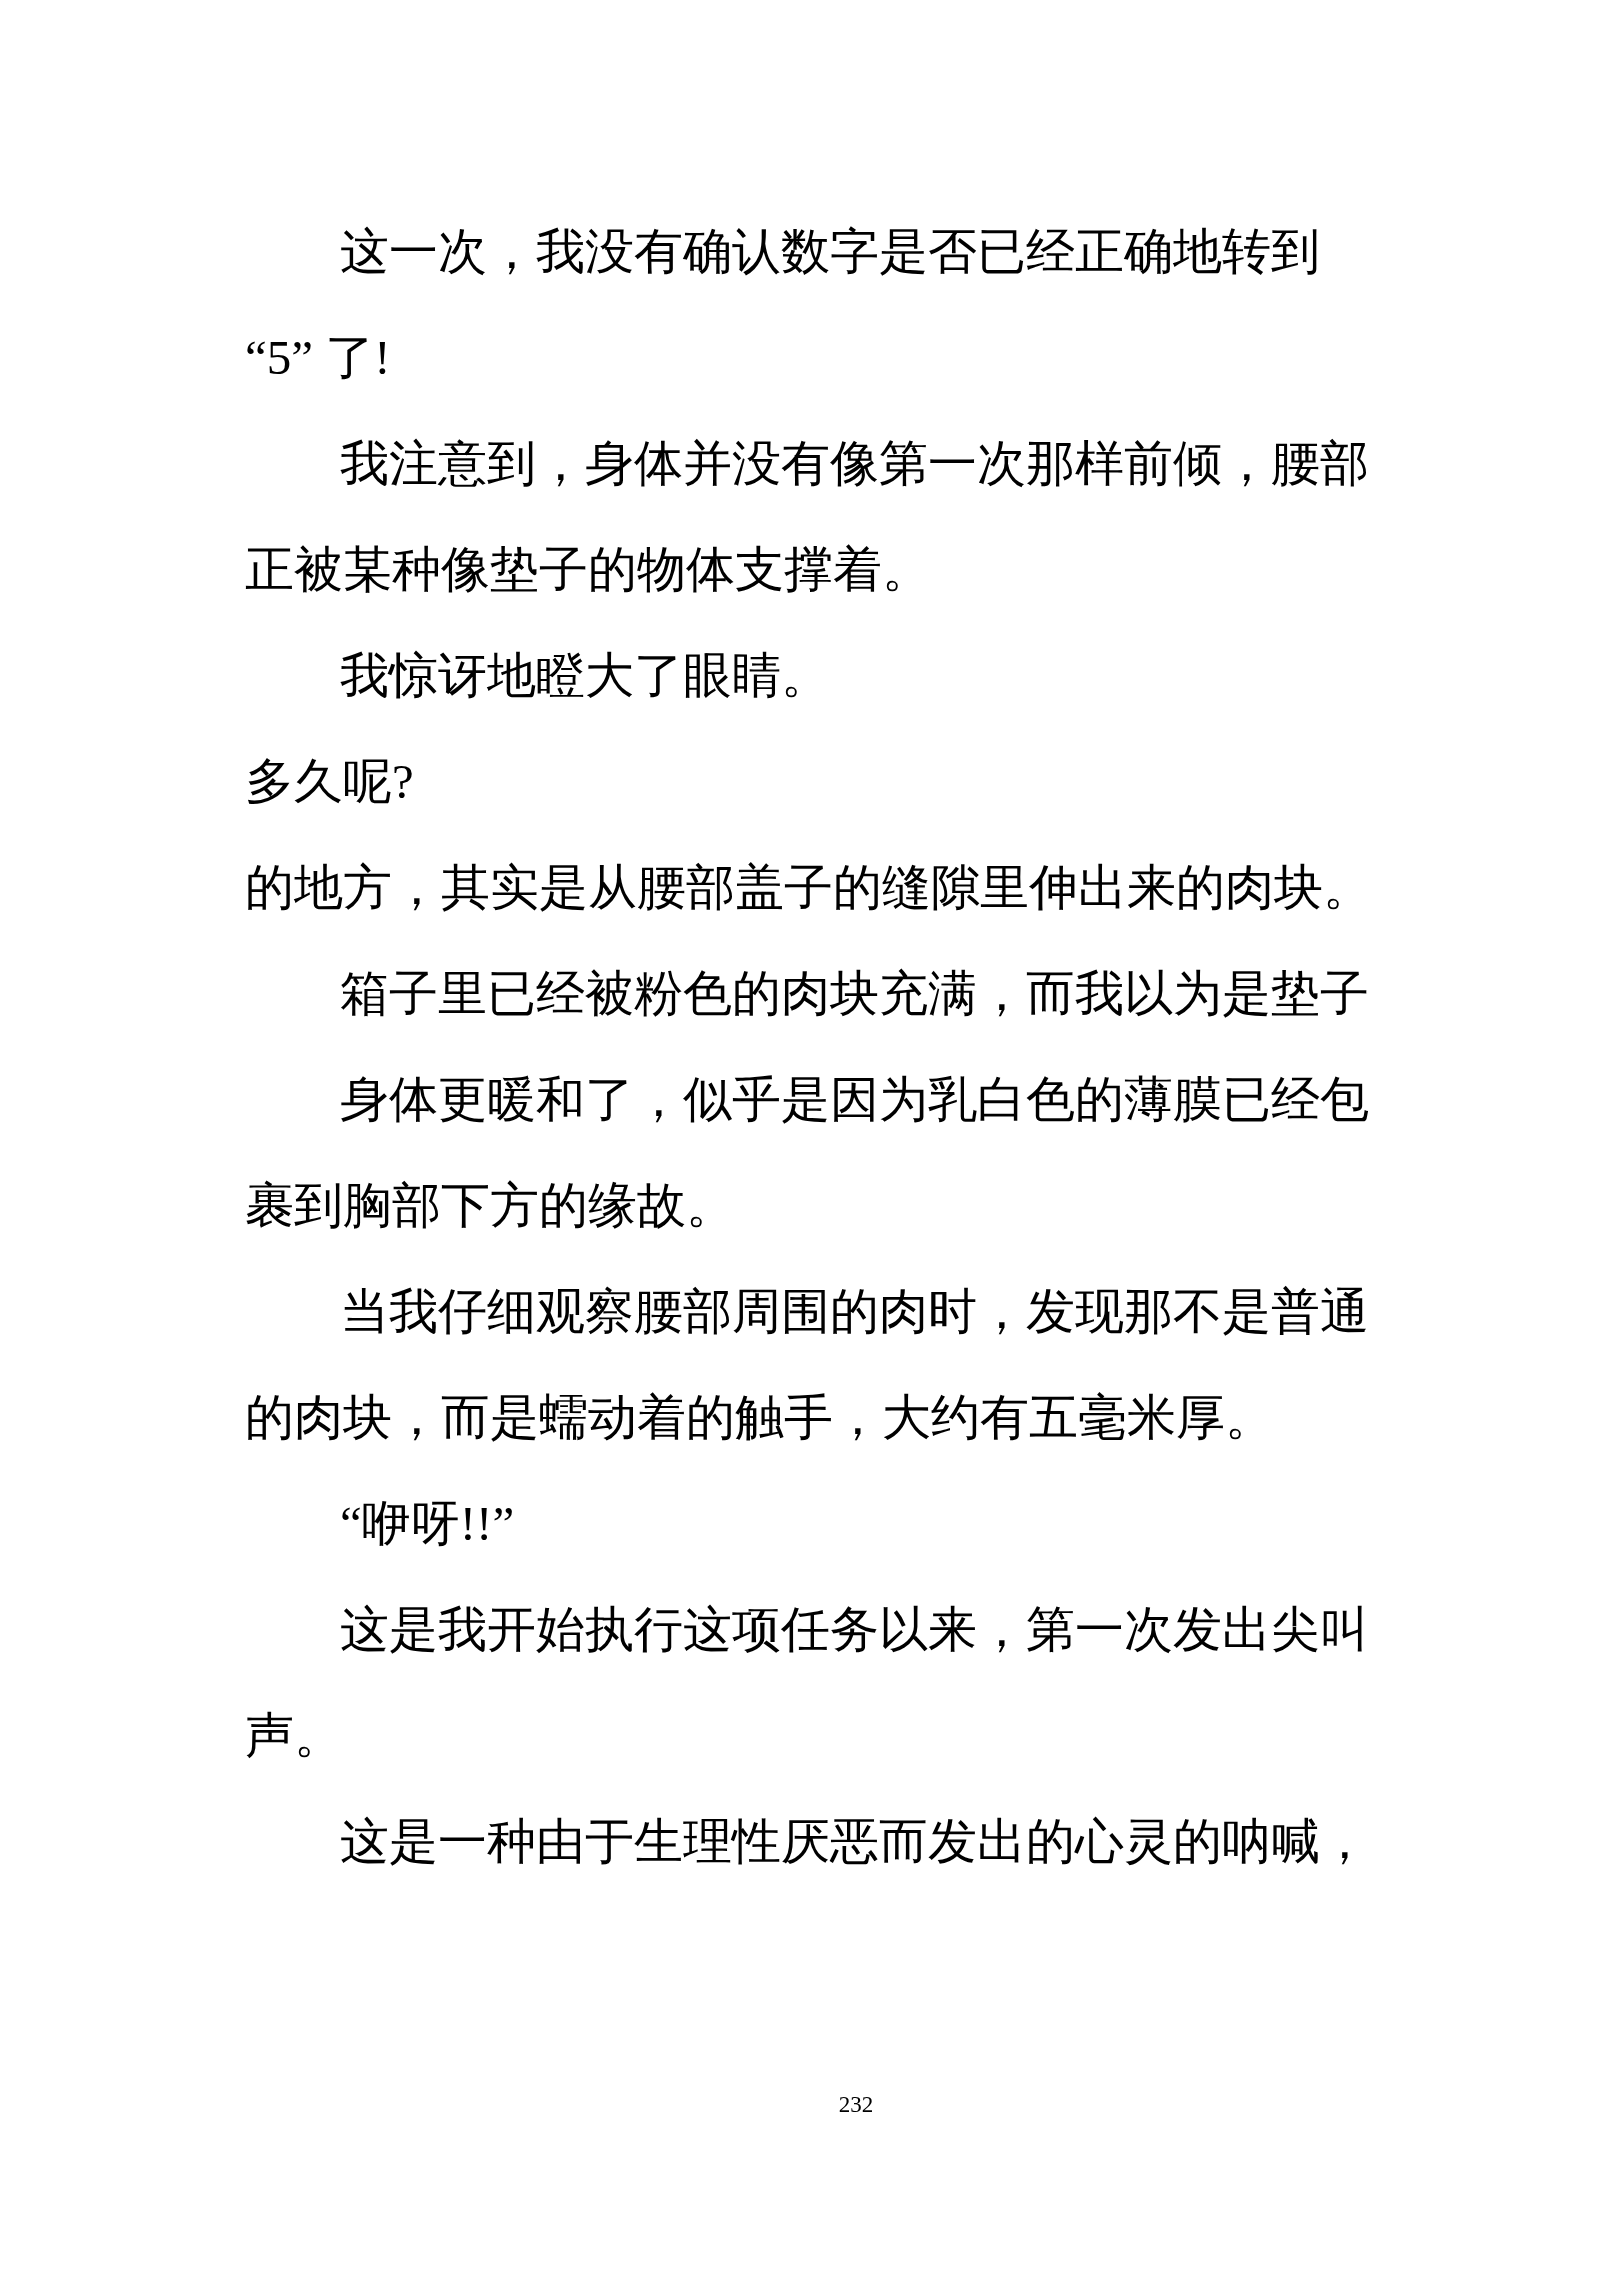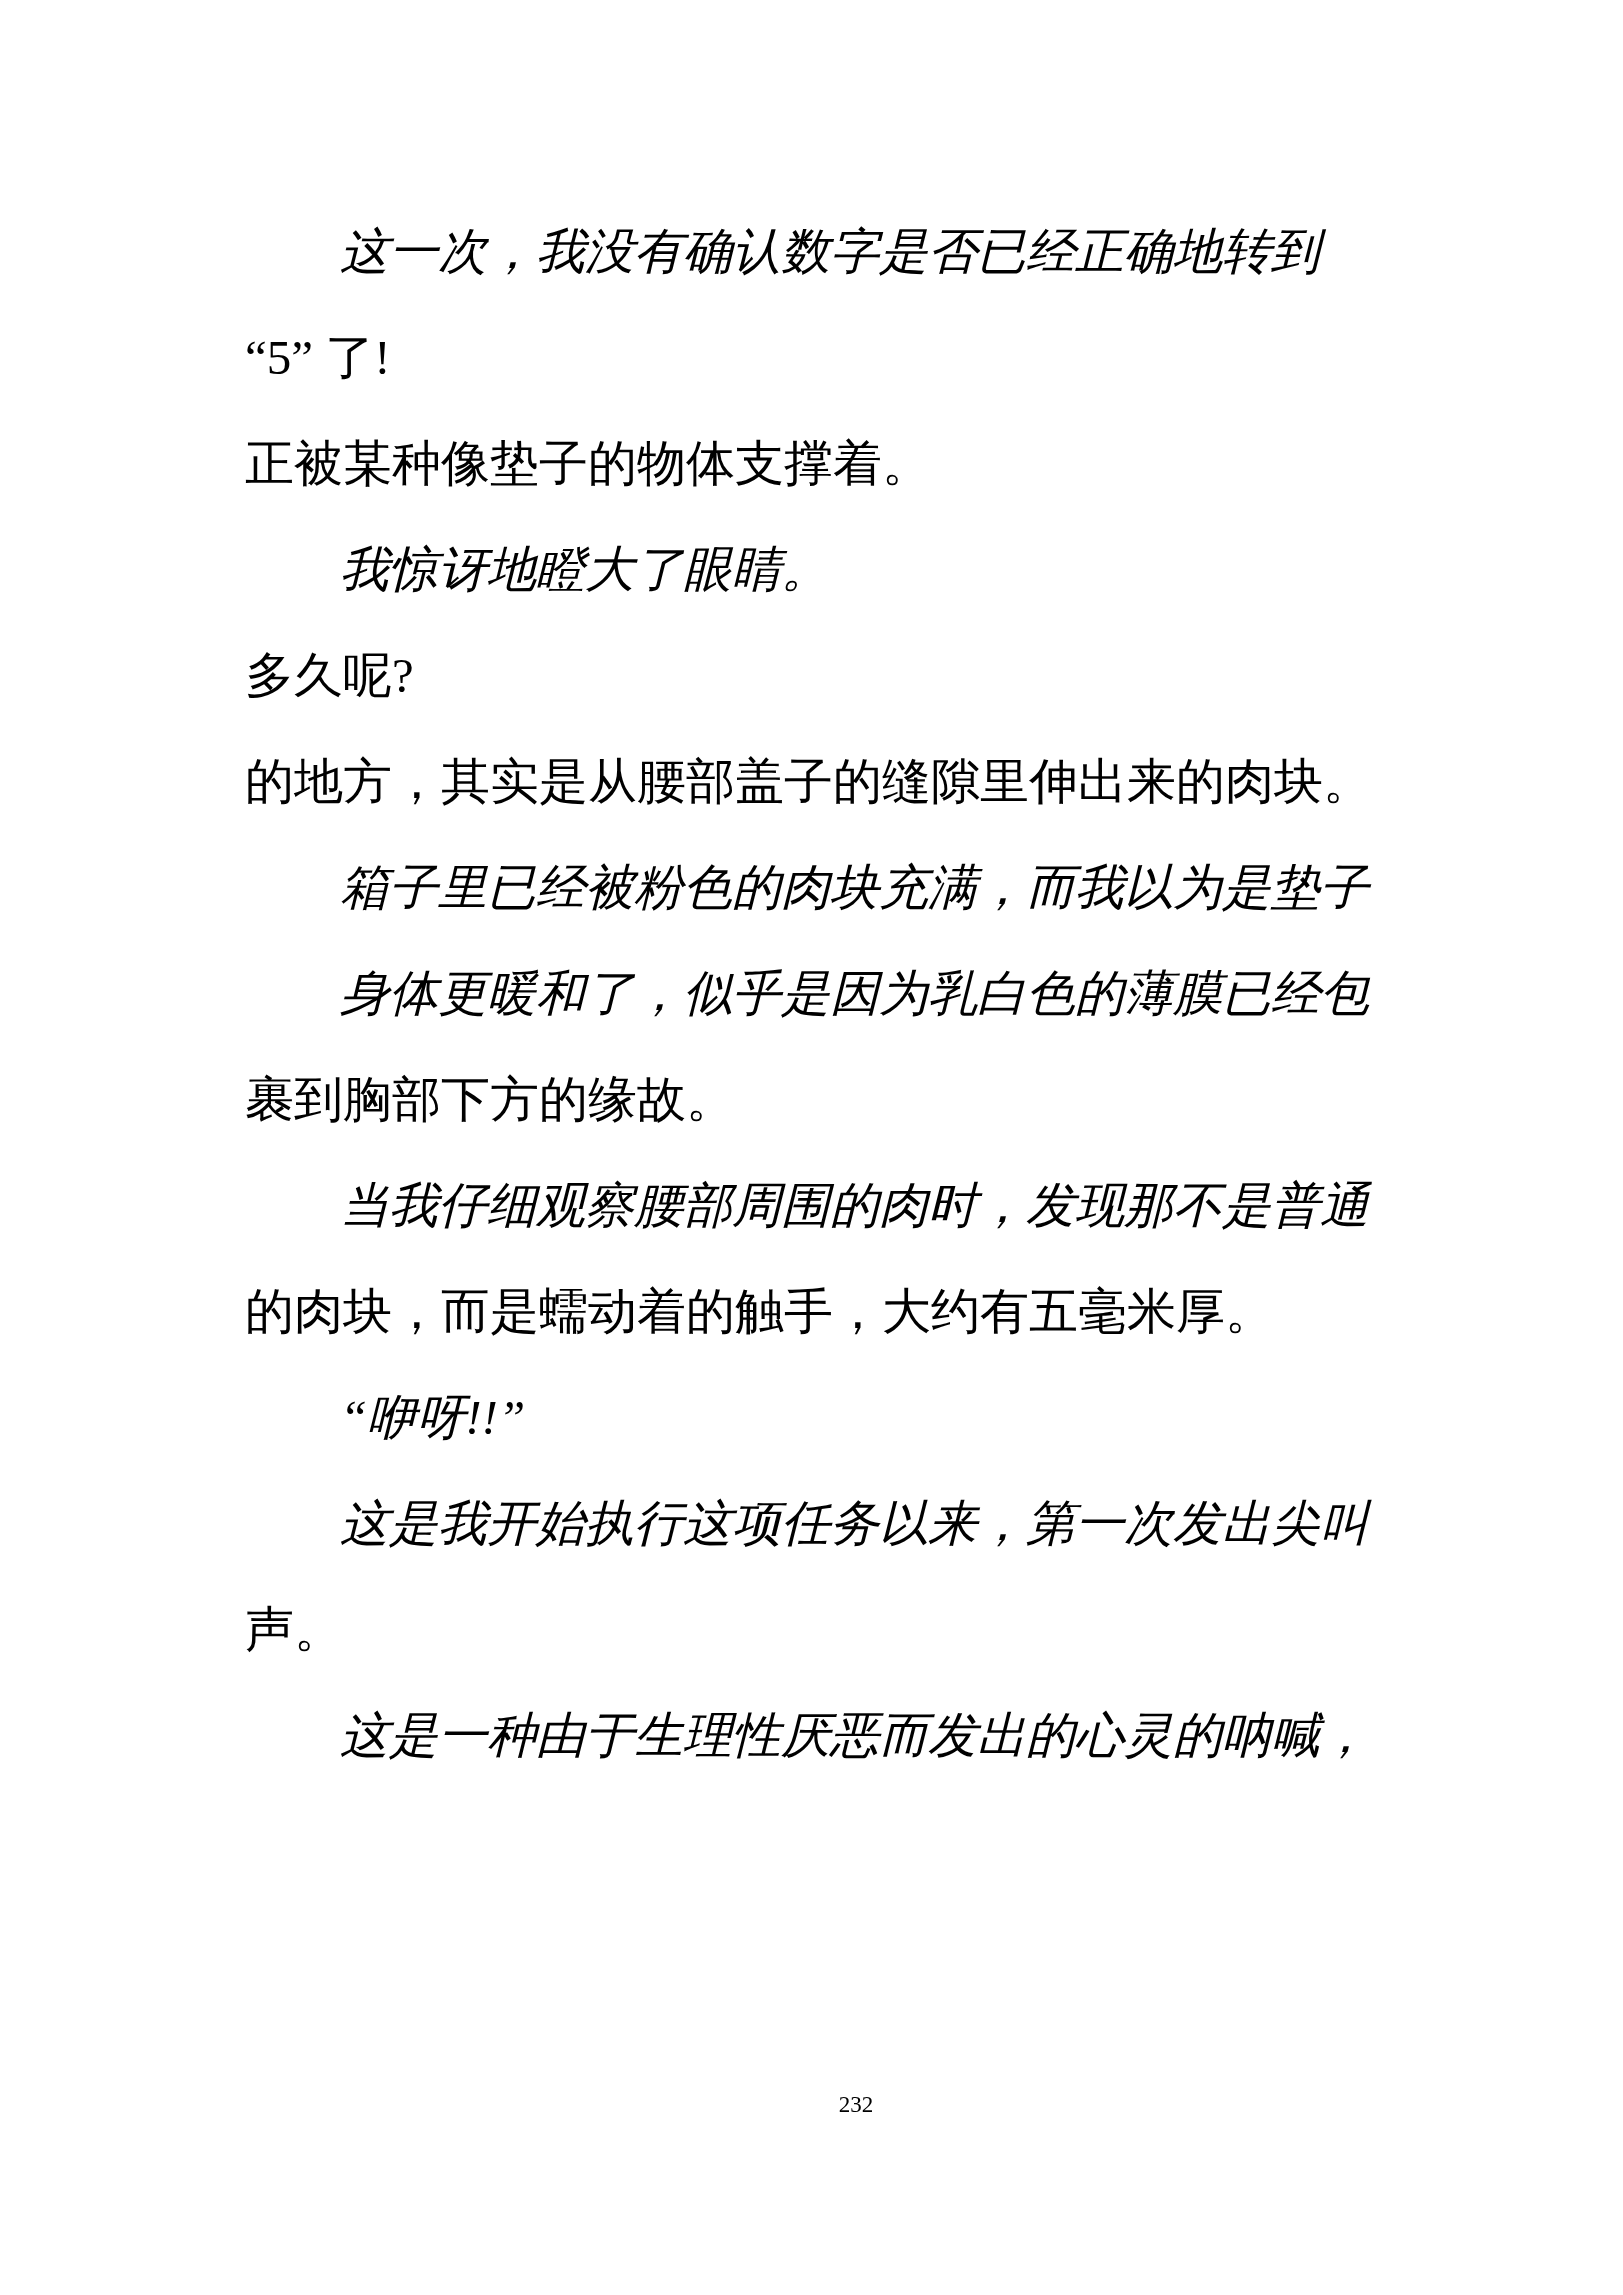--- a/index.html
+++ b/index.html
@@ -24,40 +24,40 @@
     font-size: 49px;
     line-height: 106px;
     letter-spacing: 0;
     white-space: nowrap;
   }
   .line {
     height: 106px;
   }
   .line.indent {
     text-indent: 95px;
-    font-style: italic;
   }
   .page-number {
     position: absolute;
     top: 2091px;
     left: 0;
     width: 100%;
     text-align: center;
     font-size: 23px;
     line-height: 27px;
     margin-left: 44px;
   }
 </style>
 </head>
 <body>
 
 <div class="page">
   <div class="text-block">
     <div class="line indent">这一次，我没有确认数字是否已经正确地转到</div>
     <div class="line">“5” 了!</div>
+    <div class="line indent">我注意到，身体并没有像第一次那样前倾，腰部</div>
     <div class="line">正被某种像垫子的物体支撑着。</div>
     <div class="line indent">我惊讶地瞪大了眼睛。</div>
     <div class="line">多久呢?</div>
     <div class="line">的地方，其实是从腰部盖子的缝隙里伸出来的肉块。</div>
     <div class="line indent">箱子里已经被粉色的肉块充满，而我以为是垫子</div>
     <div class="line indent">身体更暖和了，似乎是因为乳白色的薄膜已经包</div>
     <div class="line">裹到胸部下方的缘故。</div>
     <div class="line indent">当我仔细观察腰部周围的肉时，发现那不是普通</div>
     <div class="line">的肉块，而是蠕动着的触手，大约有五毫米厚。</div>
     <div class="line indent">“咿呀!!”</div>

